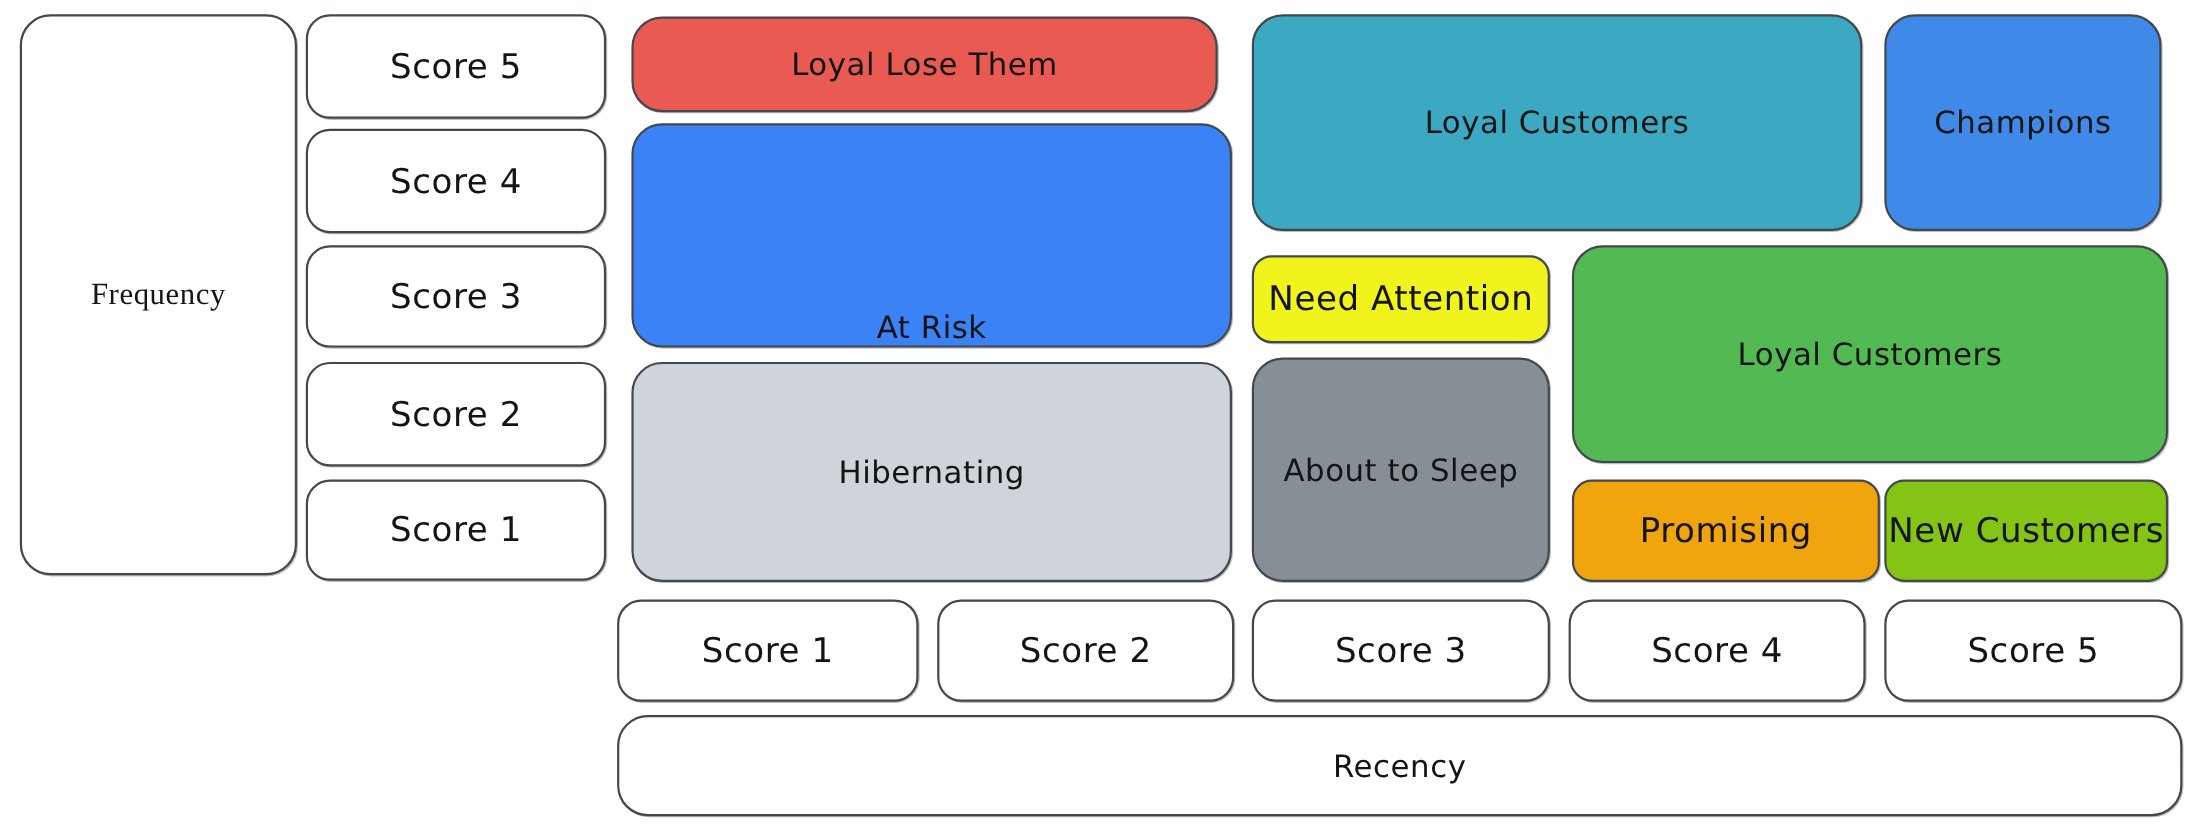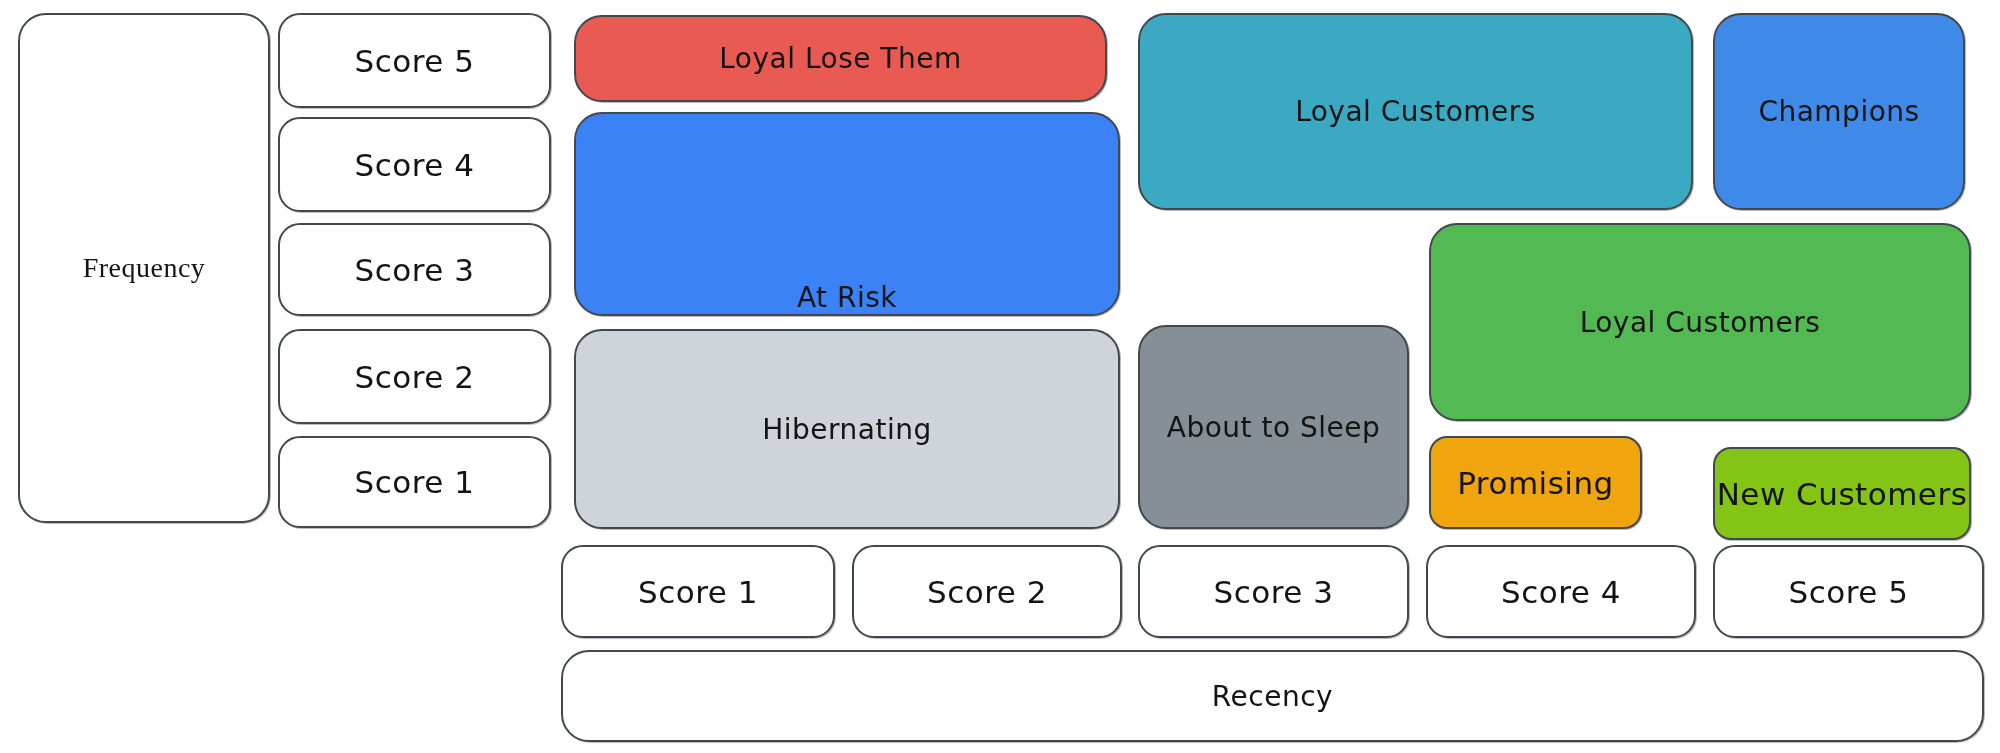--- a/index.html
+++ b/index.html
@@ -54,22 +54,22 @@
 
   
   .seg-cannot        { left: 574px;  top: 15px;  width: 533px; height: 87px;  }
   .seg-atrisk        { left: 574px;  top: 112px; width: 546px; height: 204px; }
   .seg-hibernating   { left: 574px;  top: 329px; width: 546px; height: 200px; }
   .seg-loyal-teal    { left: 1138px; top: 13px;  width: 555px; height: 197px; }
   .seg-champions     { left: 1713px; top: 13px;  width: 252px; height: 197px; }
   .seg-need-attn     { left: 1138px; top: 232px; width: 271px; height: 80px; border-radius: 18px; }
   .seg-loyal-green   { left: 1429px; top: 223px; width: 542px; height: 198px; }
   .seg-about-sleep   { left: 1138px; top: 325px; width: 271px; height: 204px; }
-  .seg-promising     { left: 1429px; top: 436px; width: 213px; height: 93px; border-radius: 18px; }
-  .seg-new-customers { left: 1713px; top: 436px; width: 258px; height: 93px; border-radius: 18px; margin-top: 11px; }
+  .seg-promising     { left: 1429px; top: 436px; width: 280px; height: 93px; border-radius: 18px; }
+  .seg-new-customers { left: 1713px; top: 436px; width: 258px; height: 93px; border-radius: 18px; }
 </style>
 </head>
 <body>
 
 <div id="canvas">
 
   <div class="box large freq-axis">
     <span>Frequency</span>
   </div>
 
@@ -97,20 +97,23 @@
   </div>
   <div class="box large seg-hibernating" style="background-color: rgb(206, 212, 218);">
     <span>Hibernating</span>
   </div>
   <div class="box large seg-loyal-teal" style="background-color: rgb(60, 169, 194);">
     <span>Loyal Customers</span>
   </div>
   <div class="box large seg-champions" style="background-color: rgb(63, 138, 232);">
     <span>Champions</span>
   </div>
+  <div class="box seg-need-attn" style="background-color: rgb(241, 244, 28);">
+    <span>Need Attention</span>
+  </div>
   <div class="box large seg-loyal-green" style="background-color: rgb(83, 185, 83);">
     <span>Loyal Customers</span>
   </div>
   <div class="box large seg-about-sleep" style="background-color: rgb(134, 142, 150);">
     <span>About to Sleep</span>
   </div>
   <div class="box seg-promising" style="background-color: rgb(240, 165, 15);">
     <span>Promising</span>
   </div>
   <div class="box seg-new-customers" style="background-color: rgb(132, 196, 20);">

